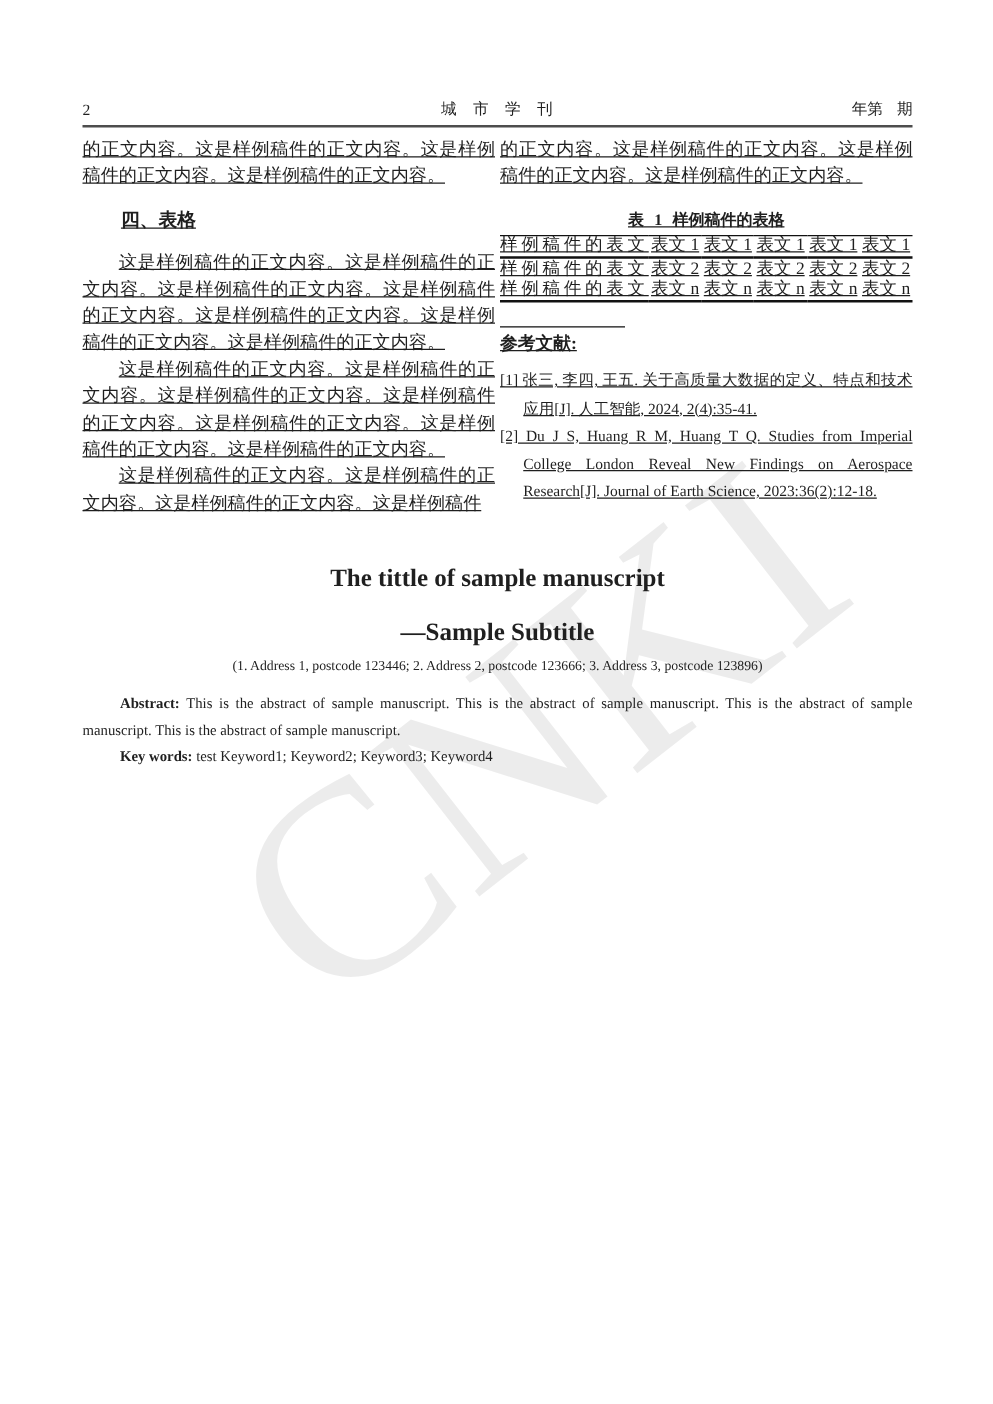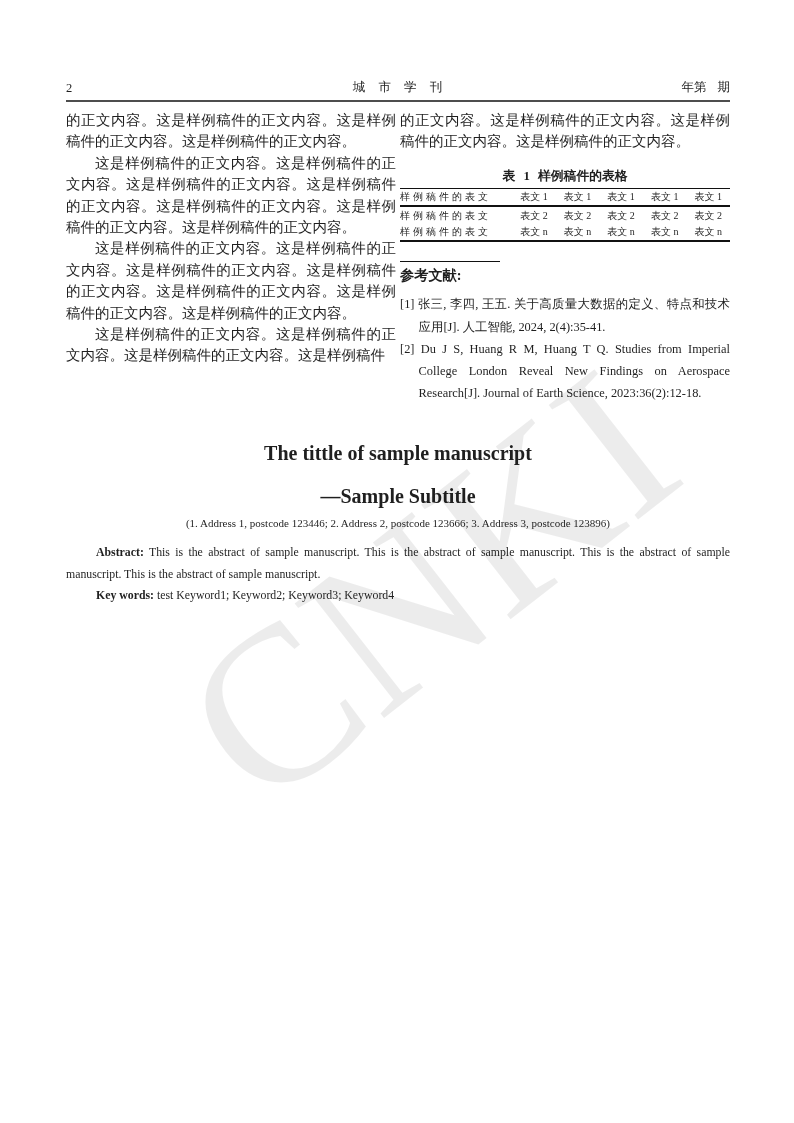--- a/index.html
+++ b/index.html
@@ -42,20 +42,21 @@
   .header .issue { text-align: right; word-spacing: 8px; }
 
   
   .columns {
     display: flex;
     gap: 4px;
     margin-top: 8px;
     font-size: 14.5px;
     line-height: 21.4px;
     text-align: justify;
+    text-decoration: underline;
   }
   .col { flex: 1; min-width: 0; }
   .par { margin: 0; text-indent: 2em; }
   .par.no-indent { text-indent: 0; }
   .section {
     font-size: 15px;
     font-weight: bold;
     margin: 14px 0 12px 0;
     padding-left: 2.05em;
     text-indent: 0;
@@ -63,21 +64,21 @@
 
   
   .table-caption {
     text-align: center;
     font-weight: bold;
     font-size: 12.8px;
     margin: 15px 0 3px 0;
     word-spacing: 5px;
     line-height: 17px;
   }
-  .sample-table { width: 100%; border-collapse: collapse; font-size: 10px; }
+  .sample-table { width: 100%; border-collapse: collapse; font-size: 14px; }
   .sample-table td { padding: 1.5px 0; text-align: center; white-space: nowrap; line-height: 13.5px; }
   .sample-table tr:first-child td { border-top: 1px solid #111; border-bottom: 2px solid #111; }
   .sample-table tr:last-child td { border-bottom: 2px solid #111; }
   .sample-table .t-first { width: 34%; text-align: left; letter-spacing: 3px; }
 
   
   .footnote-rule { width: 100px; border-top: 1px solid #111; margin-top: 19px; height: 0; }
   .refs-heading { font-weight: bold; font-size: 14.2px; margin: 4px 0 8px 0; line-height: 19px; }
   .ref {
     margin: 0;
@@ -121,20 +122,21 @@
     <div class="header">
       <span class="pagenum">2</span>
       <span class="journal">城 市 学 刊</span>
       <span class="issue">年第 期</span>
     </div>
 
     <div class="columns">
 
       <div class="col">
         <p class="par no-indent">的正文内容。这是样例稿件的正文内容。这是样例稿件的正文内容。这是样例稿件的正文内容。</p>
+        <h3 class="section">四、表格</h3>
         <p class="par">这是样例稿件的正文内容。这是样例稿件的正文内容。这是样例稿件的正文内容。这是样例稿件的正文内容。这是样例稿件的正文内容。这是样例稿件的正文内容。这是样例稿件的正文内容。</p>
         <p class="par">这是样例稿件的正文内容。这是样例稿件的正文内容。这是样例稿件的正文内容。这是样例稿件的正文内容。这是样例稿件的正文内容。这是样例稿件的正文内容。这是样例稿件的正文内容。</p>
         <p class="par">这是样例稿件的正文内容。这是样例稿件的正文内容。这是样例稿件的正文内容。这是样例稿件</p>
       </div>
 
       <div class="col">
         <p class="par no-indent">的正文内容。这是样例稿件的正文内容。这是样例稿件的正文内容。这是样例稿件的正文内容。</p>
 
         <div class="table-caption">表 1 样例稿件的表格</div>
 

